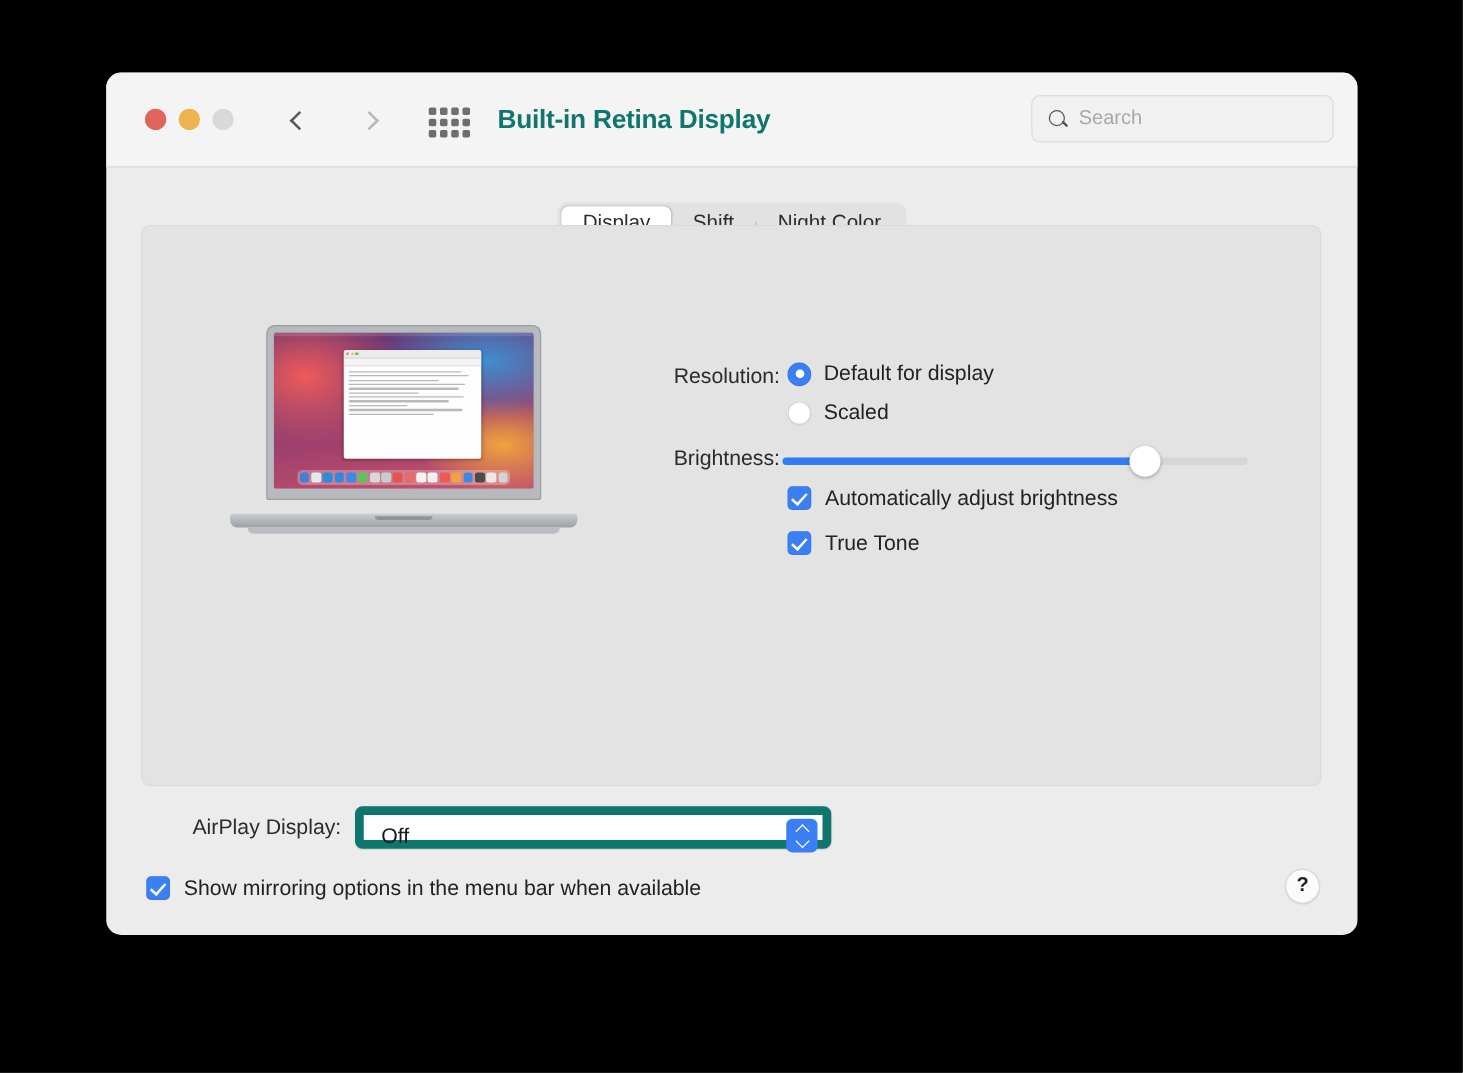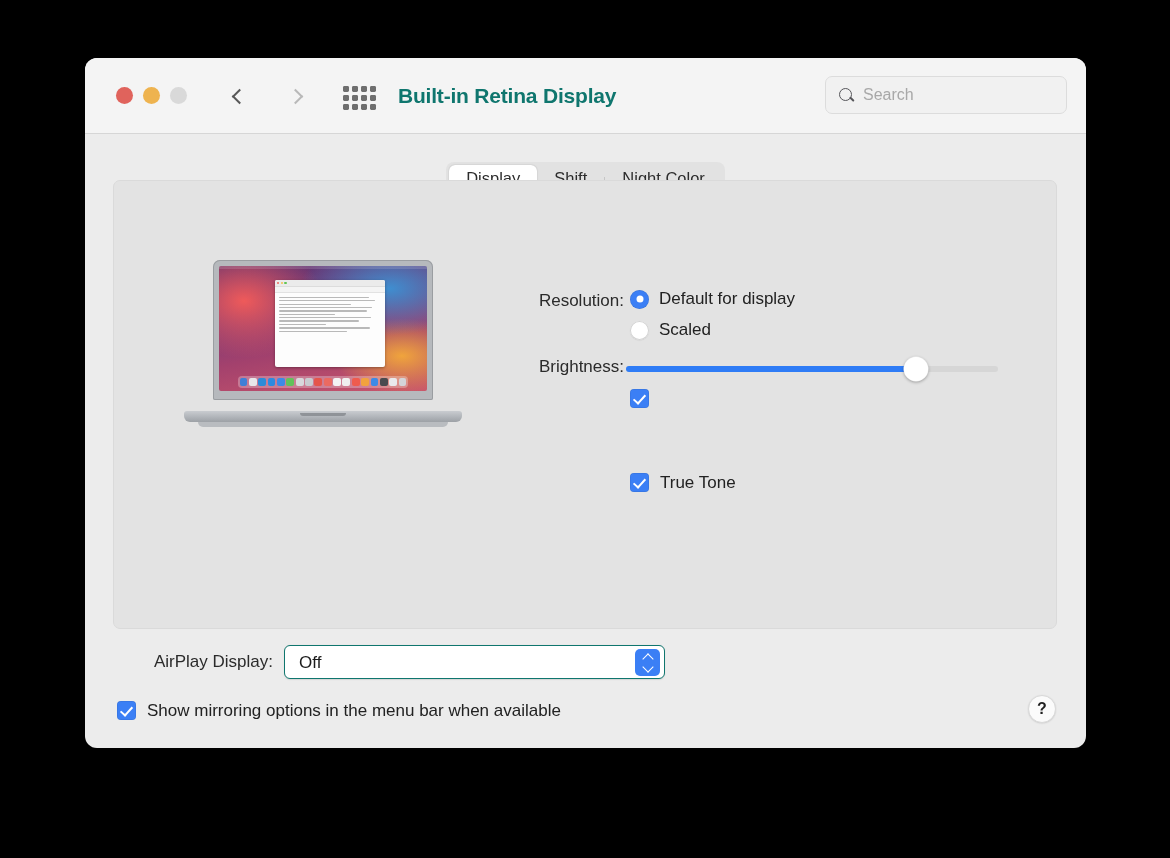--- a/index.html
+++ b/index.html
@@ -408,21 +408,21 @@
   }
 
   
   .check-row {
     position: absolute;
     display: flex;
     align-items: flex-start;
     gap: 11px;
   }
   .check-row.c1 { left: 516px; top: 208px; }
-  .check-row.c2 { left: 516px; top: 244px; margin-top: 48px; }
+  .check-row.c2 { left: 516px; top: 244px; }
 
   .checkbox {
     width: 19px; height: 19px;
     border-radius: 4px;
     flex: 0 0 auto;
     position: relative;
   }
   .checkbox.on {
     background: #3b7ff5;
     box-shadow: inset 0 0 0 0.5px rgba(0,0,0,0.12);
@@ -472,21 +472,21 @@
     color: #2b2b2b;
     white-space: nowrap;
   }
   .popup {
     position: absolute;
     left: 199px;
     top: 0;
     width: 381px;
     height: 34px;
     background: #ffffff;
-    border: 1px solid #0f766e;
+    border: 7px solid #0f766e;
     border-radius: 6px;
     box-shadow: 0 0.5px 1.2px rgba(0,0,0,0.10);
   }
   .popup-value {
     position: absolute;
     left: 14px;
     top: 0;
     line-height: 33px;
     font-size: 17px;
     color: #1c1c1c;
@@ -675,20 +675,21 @@
       <div class="row-label lbl-brightness">Brightness:</div>
 
       <div class="slider">
         <div class="slider-track"></div>
         <div class="slider-fill" style="width: 78%;"></div>
         <div class="slider-knob" style="left: 78%;"></div>
       </div>
 
       <div class="check-row c1">
         <div class="checkbox on"></div>
+        <div class="check-label">Automatically adjust brightness</div>
       </div>
 
       <div class="check-row c2">
         <div class="checkbox on"></div>
         <div class="check-label">True Tone</div>
       </div>
 
     </div>
   </div>
 

